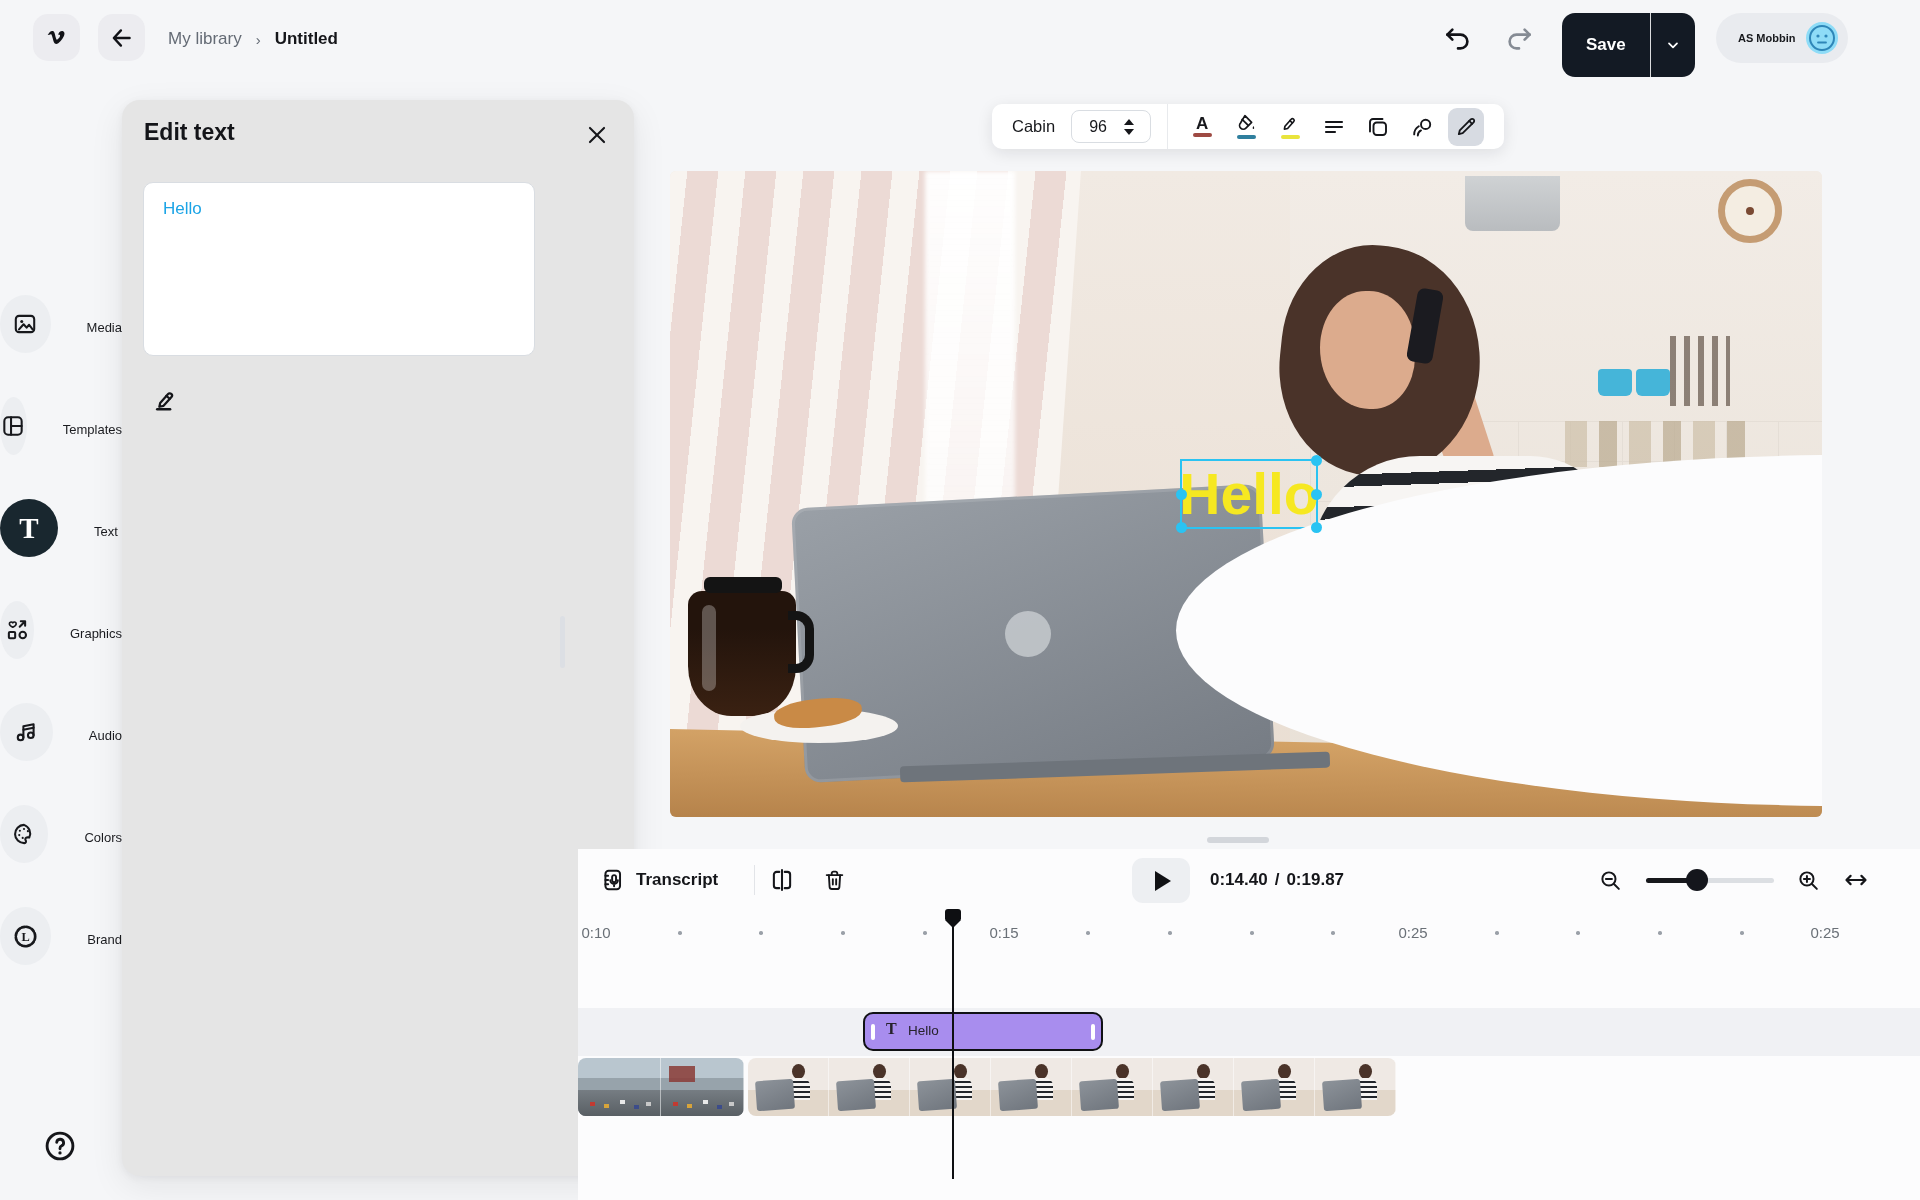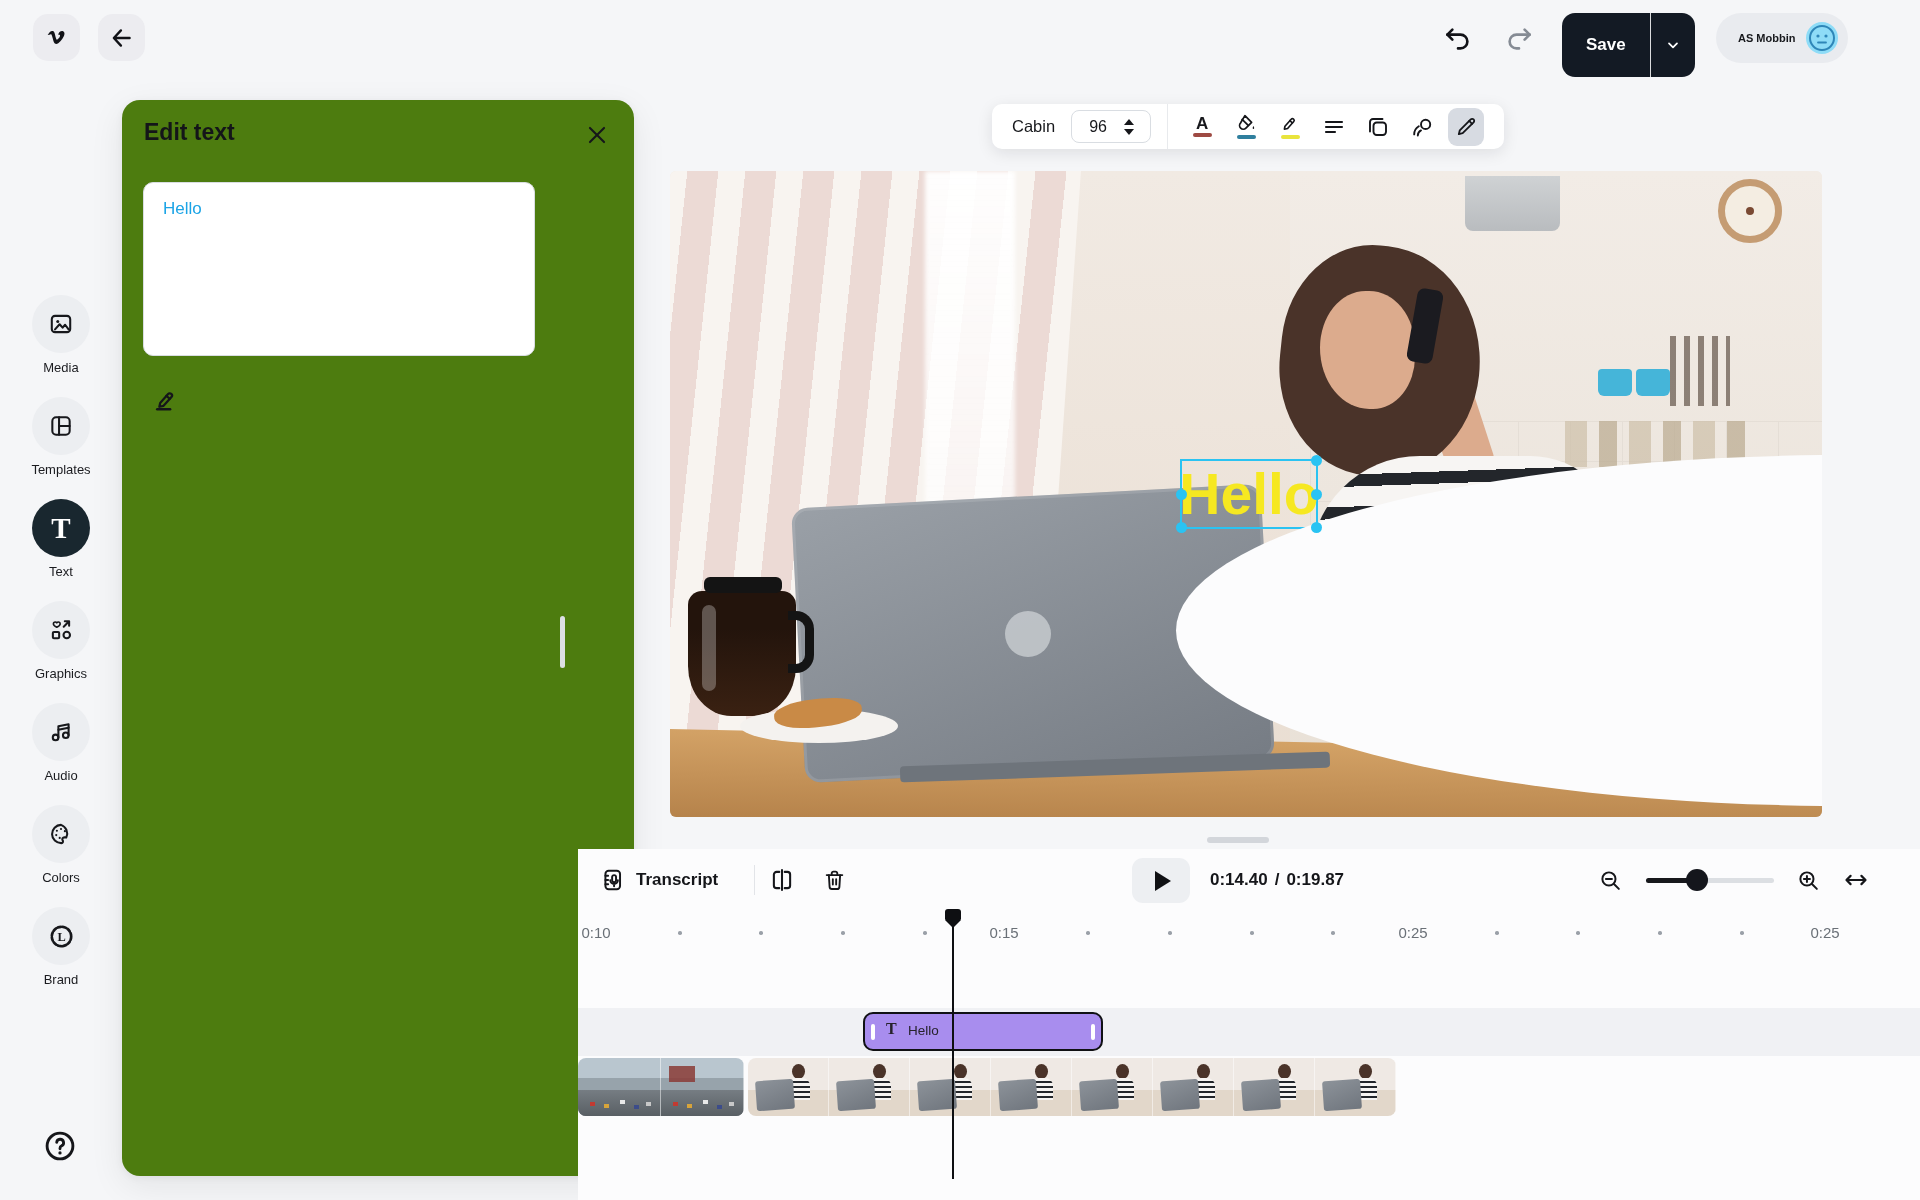--- a/index.html
+++ b/index.html
@@ -20,28 +20,28 @@
   .redo-btn { position:absolute; left:1504px; top:24px; width:30px; height:30px; cursor:pointer; }
   .save-group { position:absolute; left:1562px; top:13px; height:64px; display:flex; border-radius:13px; overflow:hidden; background:#131a24; }
   .save-main { padding:0 24px; display:flex; align-items:center; color:#fff; font-size:17px; font-weight:700; cursor:pointer; }
   .save-sep { width:1px; background:rgba(255,255,255,.85); margin:0; }
   .save-caret { width:44px; display:flex; align-items:center; justify-content:center; cursor:pointer; }
   .user-pill { position:absolute; left:1716px; top:13px; height:50px; padding:0 9px 0 22px; border-radius:26px; background:#e9ebef; display:flex; align-items:center; gap:10px; cursor:pointer; }
   .user-name { font-size:11px; font-weight:700; }
 
   
   .rail { position:absolute; left:0; top:0; width:122px; height:1200px; }
-  .rail-item { position:absolute; left:0; width:122px; display:flex; flex-direction:column; align-items:center; cursor:pointer; }
+  .rail-item { position:absolute; left:0; width:122px; display:flex; flex-direction:row; align-items:center; cursor:pointer;gap:36px; }
   .rail-circle { width:58px; height:58px; border-radius:50%; background:#eceef1; display:flex; align-items:center; justify-content:center; color:#17181c; }
   .rail-item.active .rail-circle { background:#19272f; color:#fff; }
   .rail-label { margin-top:7px; font-size:13px; color:#1b1c20; }
   .help-btn { position:absolute; left:40px; top:1126px; width:40px; height:40px; cursor:pointer; display:flex; align-items:center; justify-content:center; }
 
   
-  .panel { position:absolute; left:122px; top:100px; width:512px; height:1076px; background:#4d7c0f; border-radius:18px; box-shadow:0 10px 34px rgba(20,24,31,.08), 0 2px 8px rgba(20,24,31,.05); }
+  .panel { position:absolute; left:122px; top:100px; width:512px; height:1076px; background:#e5e5e5; border-radius:18px; box-shadow:0 10px 34px rgba(20,24,31,.08), 0 2px 8px rgba(20,24,31,.05); }
   .panel-title { position:absolute; left:22px; top:19px; font-size:23px; font-weight:700; color:#141519; }
   .panel-close { position:absolute; right:24px; top:22px; width:26px; height:26px; cursor:pointer; }
   .panel-textarea { position:absolute; left:21px; top:82px; width:392px; height:174px; border:1px solid #d9dde2; border-radius:10px; resize:none; outline:none; padding:16px 19px; font-family:"Liberation Sans",sans-serif; font-size:17px; color:#1ba4e6; background:#fff; }
   .panel-pen { position:absolute; left:26px; top:282px; width:36px; height:36px; cursor:pointer; display:flex; align-items:center; justify-content:center; }
   .panel-resize { position:absolute; left:560px; top:616px; width:5px; height:52px; border-radius:3px; background:#dcdfe4; }
 
   
   .ttoolbar { position:absolute; left:992px; top:104px; height:45px; width:512px; background:#fff; border-radius:10px; box-shadow:0 4px 16px rgba(20,24,31,.10); display:flex; align-items:center; padding:0 14px 0 20px; gap:8px; }
   .font-name { font-size:16.5px; color:#17181c; cursor:pointer; margin-right:8px; }
   .size-box { width:80px; height:33px; border:1px solid #d9dde2; border-radius:8px; display:flex; align-items:center; padding:0 8px 0 4px; }
@@ -156,20 +156,25 @@
           </svg>
       </span>
     </div>
     <div class="sq-btn back-btn">
       <span>
         <svg width="26" height="26" viewBox="0 0 24 24" fill="none" stroke="#111217" stroke-width="2.2" stroke-linecap="round" stroke-linejoin="round">
             <path d="M19 12H5M11 5l-6.5 7L11 19"></path>
           </svg>
       </span>
     </div>
+    <div class="breadcrumb">
+      <span class="crumb-lib">My library</span>
+      <span class="crumb-sep">›</span>
+      <span class="crumb-cur">Untitled</span>
+    </div>
     <div class="undo-btn">
       <span>
         <svg width="30" height="30" viewBox="0 0 24 24" fill="none" stroke="#111217" stroke-width="2.1" stroke-linecap="round" stroke-linejoin="round">
             <path d="M7.5 4.5L3.5 8.5l4 4"></path>
             <path d="M3.5 8.5h10.5a5.5 5.5 0 0 1 0 11h-2"></path>
           </svg>
       </span>
     </div>
     <div class="redo-btn">
       <span>

